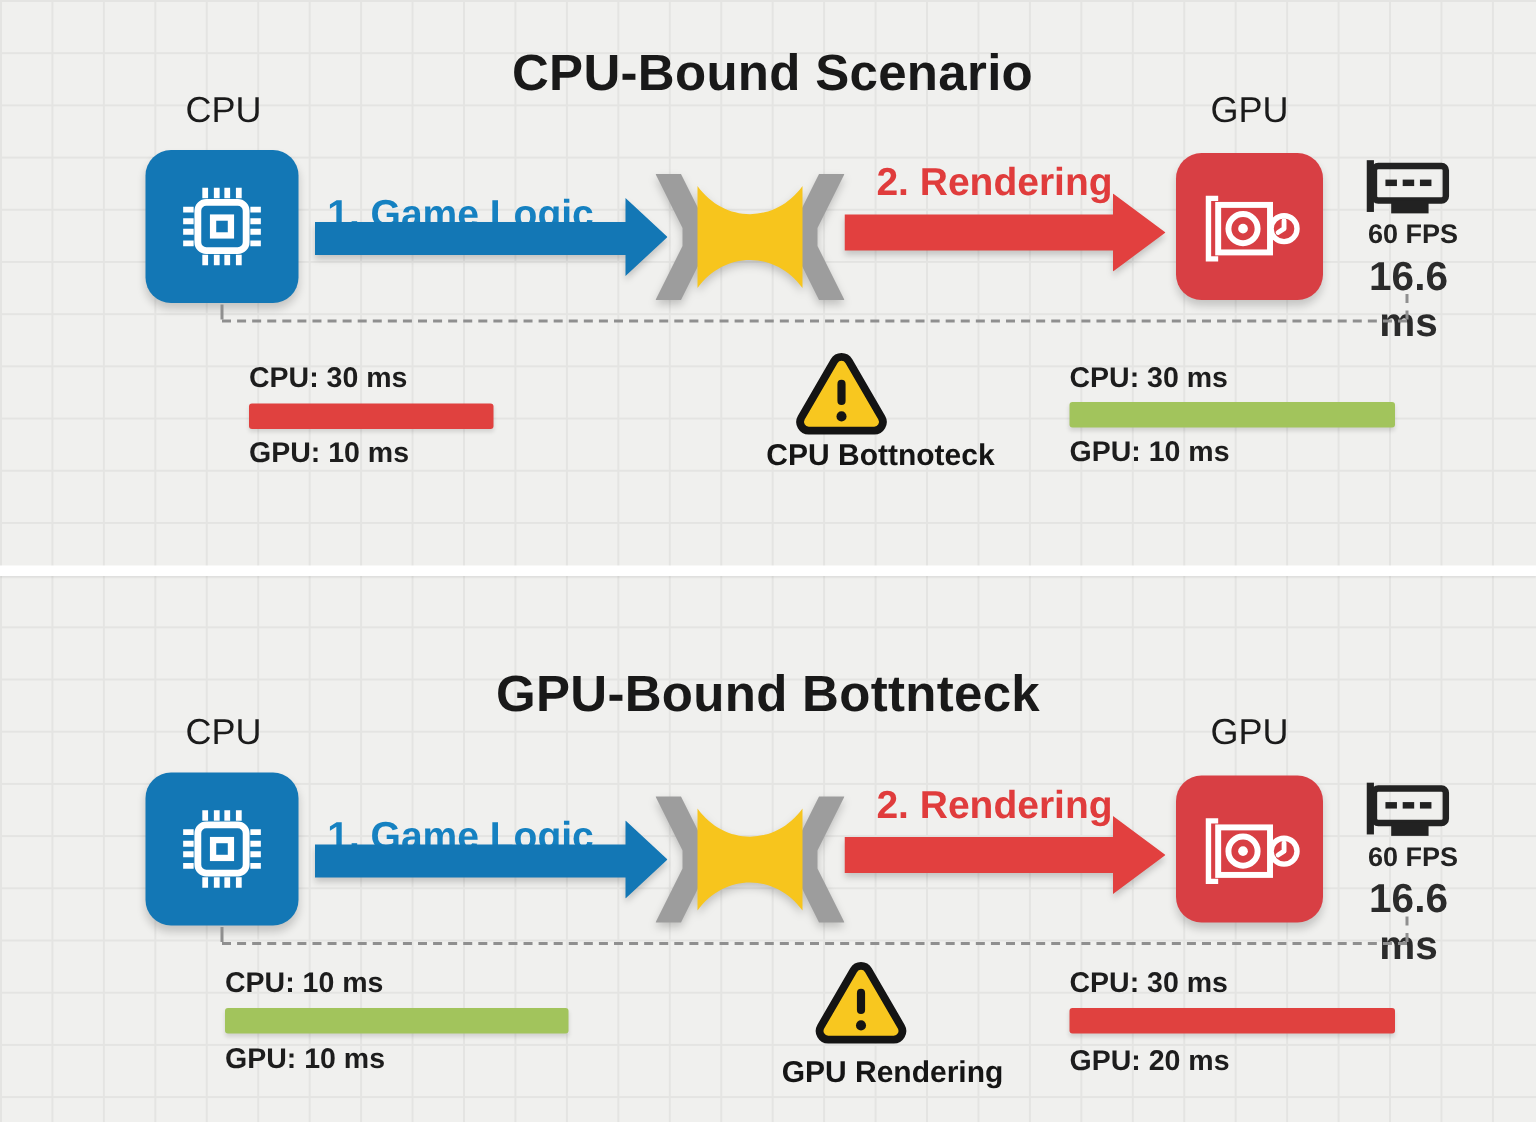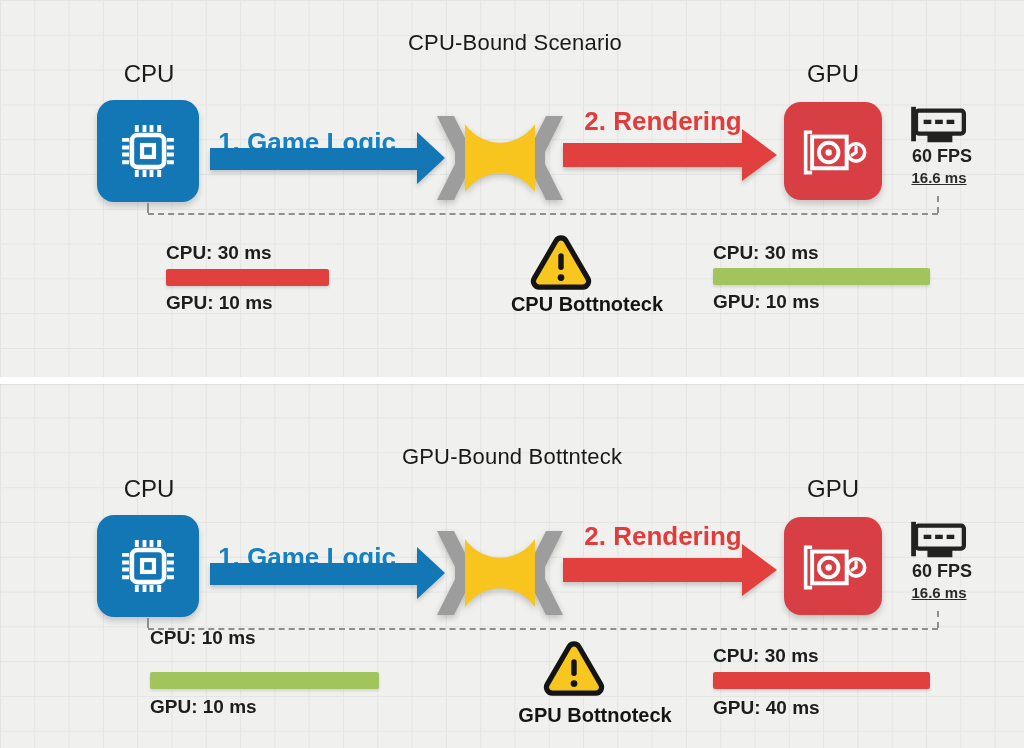--- a/index.html
+++ b/index.html
@@ -11,36 +11,36 @@
   .canvas{
     position:relative;width:1024px;height:748px;
     background-color:#f0f0ee;
     background-image:
       linear-gradient(#e4e4e2 1px, transparent 1px),
       linear-gradient(90deg, #e4e4e2 1px, transparent 1px);
     background-size:34.3px 34.8px;
   }
   .abs{position:absolute;}
   .center{text-align:center;}
-  .panel-title{font-size:22px;font-weight:400;letter-spacing:0.2px;color:#191919;}
+  .panel-title{font-size:34px;font-weight:700;letter-spacing:0.2px;color:#191919;}
   .unit-label{font-size:24px;font-weight:400;color:#1b1b1b;}
   .step-label{font-size:26px;font-weight:700;}
   .step-blue{color:#1581c1;margin-top:20px;}
   .step-red{color:#e03c3c;}
   .icon-box{
     display:flex;align-items:center;justify-content:center;
     border-radius:17px;
     box-shadow:0 4px 6px rgba(0,0,0,0.18);
   }
   .cpu-box{background:#1377b5;}
   .gpu-box{background:#d83f44;}
   .metric-label{font-size:19px;font-weight:700;white-space:nowrap;color:#1d1d1d;}
   .metric-bar{height:17px;border-radius:2px;box-shadow:0 2px 3px rgba(0,0,0,0.12);}
   .fps-text{font-size:18px;font-weight:700;color:#222;}
-  .ms-text{font-size:15px;font-weight:700;color:#2b2b2b;text-decoration:underline;}
+  .ms-text{font-size:27px;font-weight:700;color:#2b2b2b;}
   .caption{font-size:20px;font-weight:700;color:#151515;white-space:nowrap;}
   .dash-h{border-top:2px dashed #8f8f8f;}
   .dash-v{border-left:2px dashed #8f8f8f;}
   .divider{background:#ffffff;box-shadow:0 1px 1px rgba(0,0,0,0.06);}
   .arrow-svg{filter:drop-shadow(0 3px 2px rgba(0,0,0,0.18));}
   .shape-svg{filter:drop-shadow(0 3px 3px rgba(0,0,0,0.20));}
 </style>
 </head>
 <body>
 
@@ -197,29 +197,29 @@
       <rect x="20" y="33" width="26" height="9" fill="#222222"></rect>
     </svg>
 
     <div class="abs center fps-text" style="left:901px;top:561px;width:82px;">60 FPS</div>
     <div class="abs center ms-text" style="left:898px;top:584px;width:82px;">16.6 ms</div>
 
     <div class="abs dash-v" style="left:147px;top:618px;height:10px;"></div>
     <div class="abs dash-h" style="left:148px;top:628px;width:790px;"></div>
     <div class="abs dash-v" style="left:937px;top:611px;height:17px;"></div>
 
-    <div class="abs metric-label" style="left:150px;top:627px;">CPU: 10 ms</div>
+    <div class="abs metric-label" style="left:150px;top:645px;">CPU: 10 ms</div>
     <div class="abs metric-bar" style="left: 150px; top: 672px; width: 229px; background-color: rgb(162, 196, 92);"></div>
     <div class="abs metric-label" style="left:150px;top:696px;">GPU: 10 ms</div>
 
     <div class="abs metric-label" style="left:713px;top:645px;">CPU: 30 ms</div>
     <div class="abs metric-bar" style="left: 713px; top: 672px; width: 217px; background-color: rgb(224, 65, 63);"></div>
-    <div class="abs metric-label" style="left:713px;top:697px;">GPU: 40 ms</div>
+    <div class="abs metric-label" style="left:713px;top:697px;">GPU: 20 ms</div>
 
     <svg class="abs" style="left:542px;top:637px;" width="64" height="62" viewBox="0 0 80 76">
       <path d="M33.8,11.5 a7.2,7.2 0 0 1 12.4,0 L73.5,58.5 a7.2,7.2 0 0 1 -6.2,10.8 H12.7 a7.2,7.2 0 0 1 -6.2,-10.8 Z" fill="#f8c71f" stroke="#141414" stroke-width="6.5" stroke-linejoin="round"></path>
       <rect x="36.6" y="27" width="6.8" height="21" rx="3.4" fill="#141414"></rect>
       <circle cx="40" cy="57.5" r="4.2" fill="#141414"></circle>
     </svg>
-    <div class="abs center caption" style="left:495px;top:704px;width:200px;">GPU Bottnoteck</div>
+    <div class="abs center caption" style="left:495px;top:704px;width:200px;">GPU Rendering</div>
   </section>
 
 </div>
 
 </body></html>

